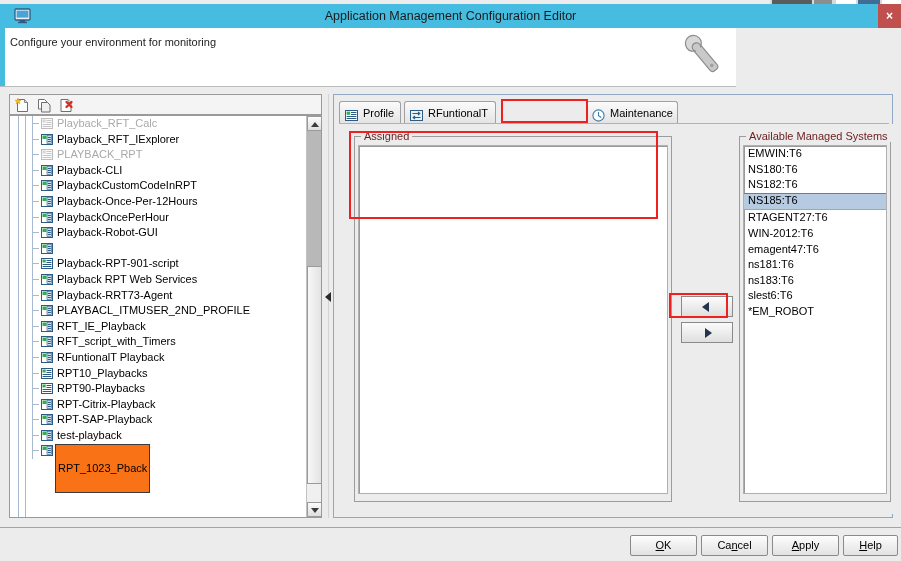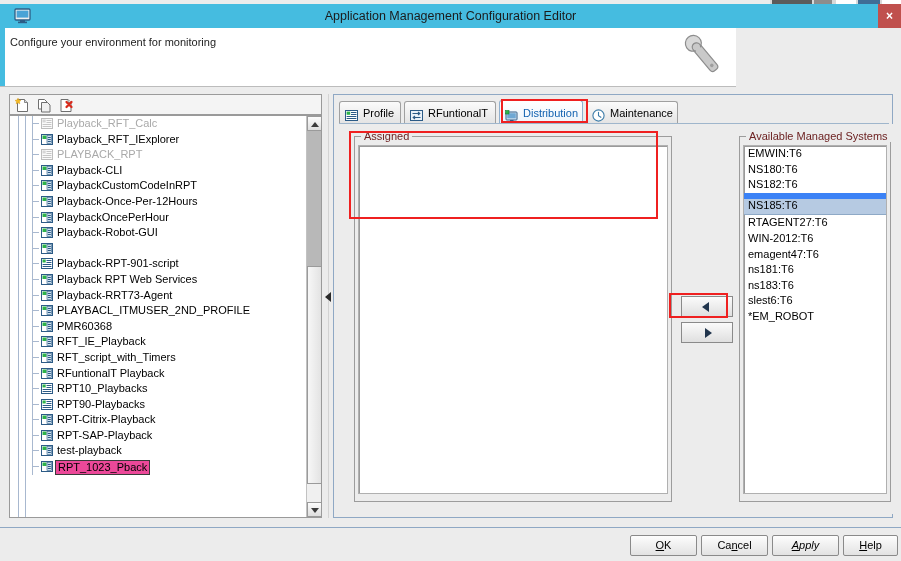--- a/index.html
+++ b/index.html
@@ -92,21 +92,21 @@
   .tree-item{
     position:relative;height:15.6px;line-height:15.6px;white-space:nowrap;
     padding-left:30px;font-size:11px;color:#000;
   }
   .tree-item .tline-v{position:absolute;left:22px;top:0;width:1px;height:15.6px;background:#a8b8cf;}
   .tree-item .tline-h{position:absolute;left:22px;top:7px;width:7px;height:1px;background:#a8b8cf;}
   .tree-item .ti-ico{position:absolute;left:31px;top:2px;width:12px;height:11px;}
   .tree-item .ti-label{position:absolute;left:47px;top:0;}
   .tree-item.disabled .ti-label{color:#a9a9a9;}
   .tree-item.selected .ti-label{
-    background:#ec4899;border:1px solid #3a3a3a;padding:0 2px;
+    background:#f97316;border:1px solid #3a3a3a;padding:17px 2px;
     margin-left:-2px;line-height:13px;top:1px;
   }
   
   .rail1{position:absolute;left:8px;top:0;width:1px;height:401px;background:#a8b8cf;}
   .rail2{position:absolute;left:15px;top:0;width:1px;height:401px;background:#a8b8cf;}
 
   
   .vscroll{position:absolute;right:0;top:0;width:15px;height:401px;background:#f0f0f0;border-left:1px solid #c2c2c2;box-sizing:border-box;}
   .vscroll .sb-btn{position:absolute;left:0;width:15px;height:15px;background:linear-gradient(#fcfcfc,#dedede);border:1px solid #9a9a9a;box-sizing:border-box;}
   .vscroll .sb-up{top:0;}
@@ -169,34 +169,34 @@
   
   .grp-avail{position:absolute;left:393px;top:6px;width:152px;height:372px;}
   .grp-avail .gb-border{position:absolute;left:0;top:6px;width:152px;height:366px;
     border:1px solid #9c9c9c;box-sizing:border-box;}
   .grp-avail .gb-title{position:absolute;left:7px;top:0;background:#ececec;padding:0 3px;
     font-size:11px;color:#6d2222;}
   .grp-avail .gb-inner{position:absolute;left:4px;top:15px;width:144px;height:349px;
     background:#ffffff;border:1px solid #b0b0b0;box-sizing:border-box;
     box-shadow:inset 1px 1px 0 #9a9a9a;overflow:hidden;}
   .av-item{height:15.6px;line-height:15.6px;padding-left:4px;font-size:11px;color:#000;white-space:nowrap;}
-  .av-item.selected{background:#b6cae2;border-top:6px solid #3b82f6;border-bottom:1px solid #8ea9c6;line-height:13.6px;}
+  .av-item.selected{background:#b6cae2;border-top:1px solid #3b82f6;border-bottom:1px solid #8ea9c6;line-height:13.6px;}
 
   
   .footer{position:absolute;top:527px;left:0;width:901px;height:34px;background:#ececec;border-top:1px solid #8fa8c4;padding-left:20px;}
   .btn{
     position:absolute;top:7px;height:21px;width:67px;
     background:linear-gradient(#fdfdfd,#e2e2e2);
     border:1px solid #8a8a8a;box-sizing:border-box;
     font-size:11px;color:#000;text-align:center;line-height:19px;cursor:pointer;
     border-radius:2px;
   }
   .btn.b-ok{left:630px;}
   .btn.b-cancel{left:701px;}
-  .btn.b-apply{left:772px;font-style:italic;}
+  .btn.b-apply{left:772px;}
   .btn.b-help{left:843px;width:55px;}
   .mn{text-decoration:underline;}
 
   
   .anno{position:absolute;border:2px solid #ef2020;box-sizing:border-box;pointer-events:none;}
   .anno-tab{left:501px;top:99px;width:87px;height:24px;}
   .anno-assigned{left:349px;top:131px;width:309px;height:88px;}
   .anno-arrow{left:669px;top:293px;width:59px;height:25px;}
 </style>
 </head>
@@ -439,33 +439,20 @@
               <span class="tline-h"></span>
               <span class="ti-ico"><svg width="12" height="11" viewBox="0 0 12 11">
                   <rect x="0.5" y="0.5" width="11" height="10" fill="#ffffff" stroke="#2c5b86"></rect>
                   <rect x="1.5" y="1.5" width="4" height="3.5" fill="#2db34a"></rect>
                   <rect x="6" y="1.5" width="4.5" height="8" fill="#cfe0ee" stroke="#2c5b86" stroke-width="0.6"></rect>
                   <rect x="6.8" y="3" width="3" height="1" fill="#2c5b86"></rect>
                   <rect x="6.8" y="5" width="3" height="1" fill="#2c5b86"></rect>
                   <rect x="6.8" y="7" width="3" height="1" fill="#2c5b86"></rect>
                 </svg></span>
               <span class="ti-label">PLAYBACL_ITMUSER_2ND_PROFILE</span>
-            </div>
-            <div class="tree-item">
-              <span class="tline-v"></span>
-              <span class="tline-h"></span>
-              <span class="ti-ico"><svg width="12" height="11" viewBox="0 0 12 11">
-                  <rect x="0.5" y="0.5" width="11" height="10" fill="#ffffff" stroke="#2c5b86"></rect>
-                  <rect x="1.5" y="1.5" width="4" height="3.5" fill="#2db34a"></rect>
-                  <rect x="6" y="1.5" width="4.5" height="8" fill="#cfe0ee" stroke="#2c5b86" stroke-width="0.6"></rect>
-                  <rect x="6.8" y="3" width="3" height="1" fill="#2c5b86"></rect>
-                  <rect x="6.8" y="5" width="3" height="1" fill="#2c5b86"></rect>
-                  <rect x="6.8" y="7" width="3" height="1" fill="#2c5b86"></rect>
-                </svg></span>
-              <span class="ti-label">PMR60368</span>
             </div>
             <div class="tree-item">
               <span class="tline-v"></span>
               <span class="tline-h"></span>
               <span class="ti-ico"><svg width="12" height="11" viewBox="0 0 12 11">
                   <rect x="0.5" y="0.5" width="11" height="10" fill="#ffffff" stroke="#2c5b86"></rect>
                   <rect x="1.5" y="1.5" width="4" height="3.5" fill="#2db34a"></rect>
                   <rect x="6" y="1.5" width="4.5" height="8" fill="#cfe0ee" stroke="#2c5b86" stroke-width="0.6"></rect>
                   <rect x="6.8" y="3" width="3" height="1" fill="#2c5b86"></rect>
                   <rect x="6.8" y="5" width="3" height="1" fill="#2c5b86"></rect>
@@ -604,27 +591,20 @@
                 <rect x="6" y="3" width="5.5" height="1" fill="#2c5b86"></rect>
                 <rect x="6" y="5" width="5.5" height="1" fill="#2c5b86"></rect>
                 <rect x="1.6" y="7" width="9.8" height="1" fill="#2c5b86"></rect>
                 <rect x="1.6" y="9" width="9.8" height="1" fill="#2c5b86"></rect>
               </svg></span><span>Profile</span></div>
           <div class="tab" style="left: 65px; width: 92px;"><span class="tabico"><svg width="13" height="13" viewBox="0 0 13 13">
                 <rect x="0.5" y="1.5" width="12" height="10" fill="#e9f1f8" stroke="#2c5b86"></rect>
                 <path d="M2.5 4.5 h7 M8 3 l1.8 1.5 l-1.8 1.5" stroke="#2c5b86" stroke-width="1.1" fill="none"></path>
                 <path d="M10.5 8.5 h-7 M5 7 l-1.8 1.5 l1.8 1.5" stroke="#2c5b86" stroke-width="1.1" fill="none"></path>
               </svg></span><span>RFuntionalT</span></div>
-          <div class="tab active" style="left: 160px; width: 84px;"><span class="tabico"><svg width="13" height="13" viewBox="0 0 13 13">
-                <rect x="1" y="2" width="11" height="8" rx="0.8" fill="#dfeaf4" stroke="#2c5b86"></rect>
-                <rect x="2.2" y="3.2" width="8.6" height="5.2" fill="#6fa8d4"></rect>
-                <rect x="5" y="10" width="3.5" height="1.4" fill="#2c5b86"></rect>
-                <rect x="3.5" y="11.2" width="6.5" height="1.1" fill="#2c5b86"></rect>
-                <rect x="0.5" y="0.5" width="3.5" height="3.5" fill="#2db34a" stroke="#1c7a32" stroke-width="0.6"></rect>
-              </svg></span><span>Distribution</span></div>
           <div class="tab" style="left: 247px; width: 92px;"><span class="tabico"><svg width="13" height="13" viewBox="0 0 13 13">
                 <circle cx="6.5" cy="6.5" r="5.6" fill="#ffffff" stroke="#3c7ca8" stroke-width="1.1"></circle>
                 <path d="M6.5 3.3 v3.4 l2.4 1.6" stroke="#3c7ca8" stroke-width="1.1" fill="none" stroke-linecap="round"></path>
               </svg></span><span>Maintenance</span></div>
         </div>
       <div class="tabline"></div>
 
       <div class="content-pane">
 
         <div class="grp-assigned">

